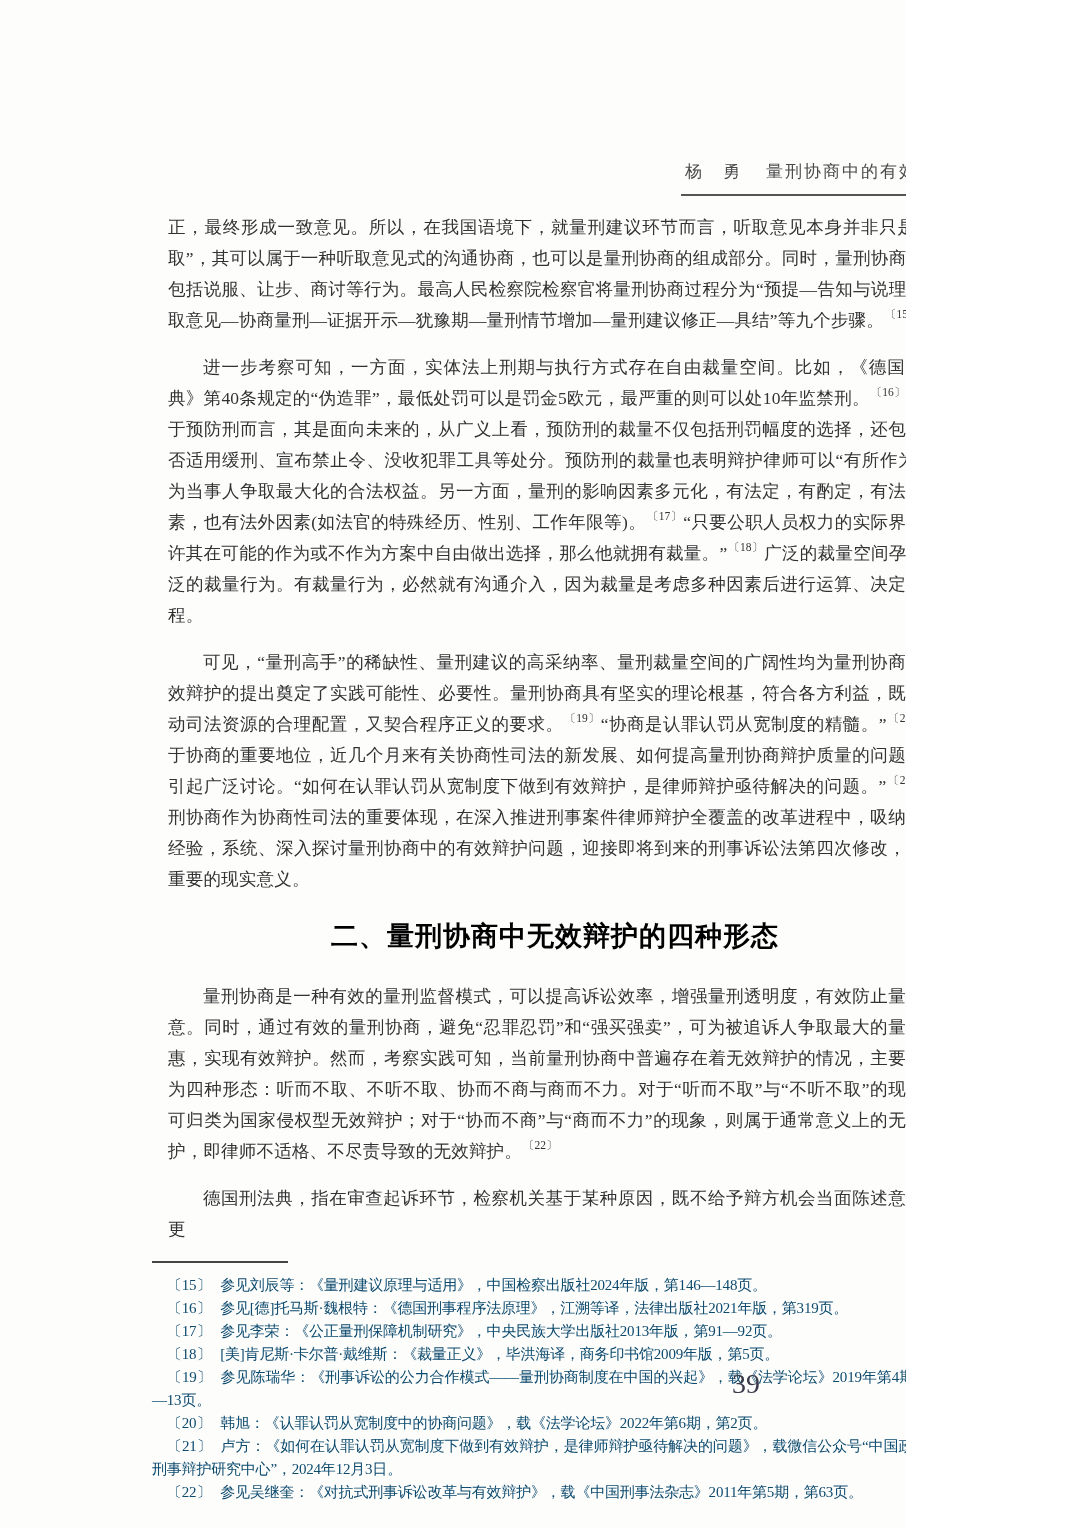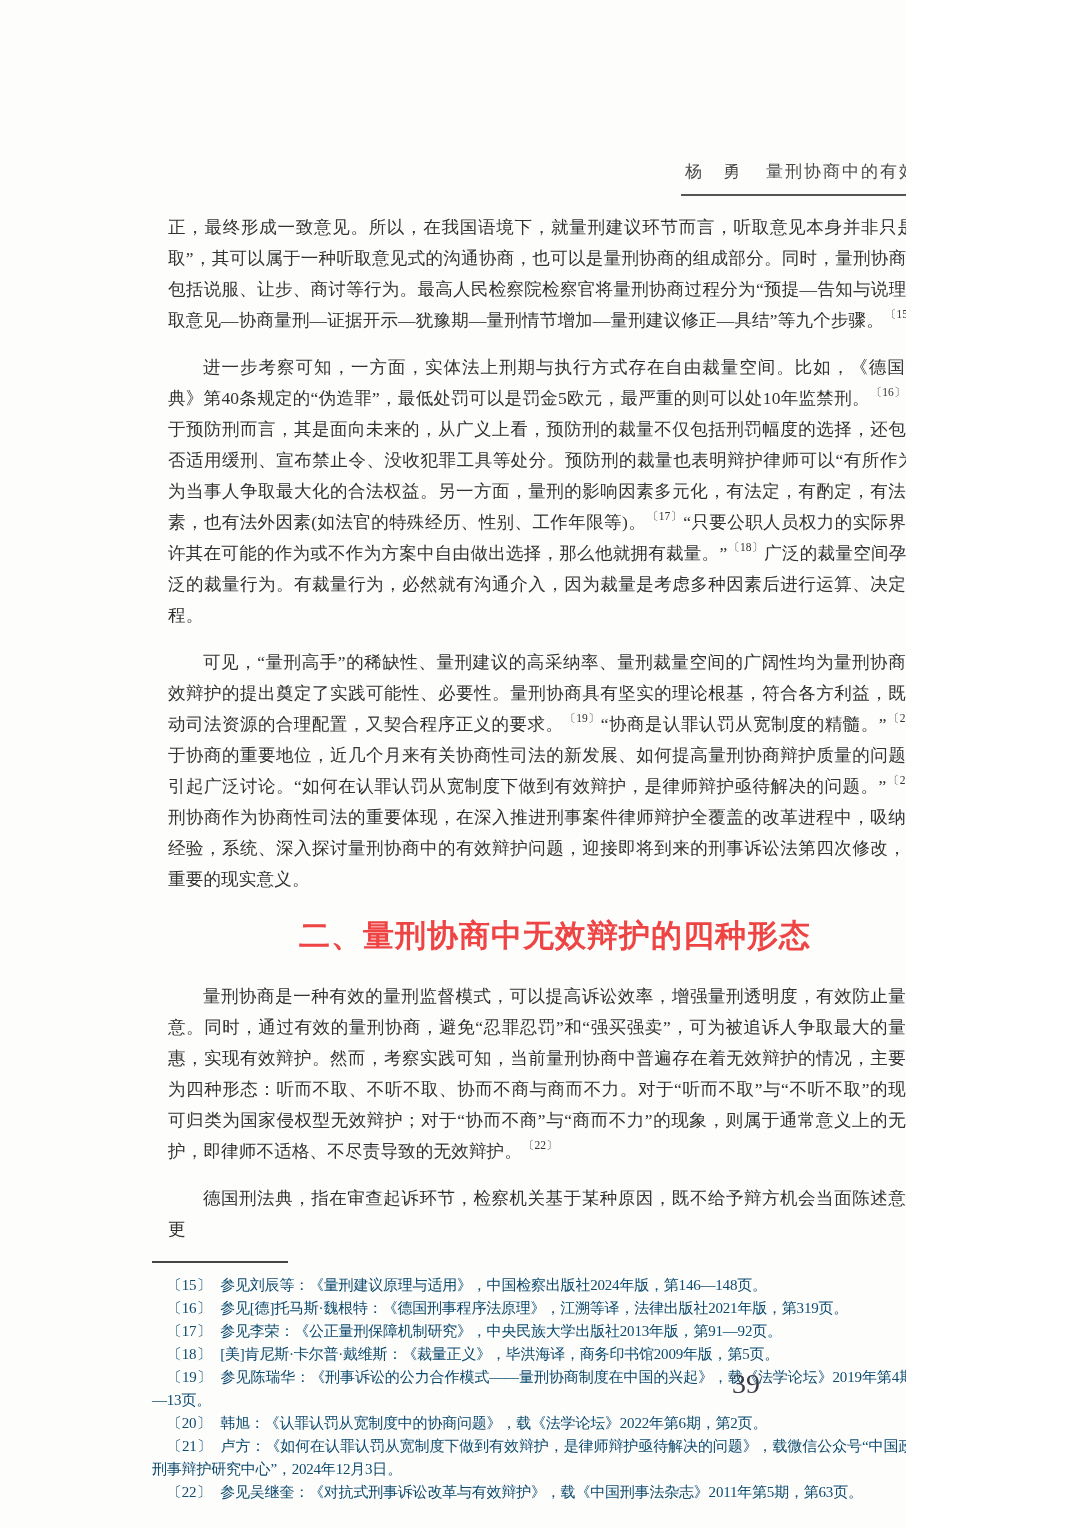--- a/index.html
+++ b/index.html
@@ -49,25 +49,25 @@
   .fnref {
     font-size: 11.5px;
     line-height: 0;
     position: relative;
     top: -1px;
     letter-spacing: 0;
     margin: 0 1px;
     vertical-align: super;
   }
   .section-heading {
-    font-size: 31px;
+    font-size: 27px;
     font-weight: 700;
     text-align: center;
     letter-spacing: 1px;
-    color: #ef4444;
+    color: #000000;
     margin: 23px 0 27px 0;
     line-height: 36px;
   }
   
   .footnote-separator {
     width: 136px;
     border: 0;
     border-top: 2px solid #454545;
     margin: 13px 0 11px 0;
   }

